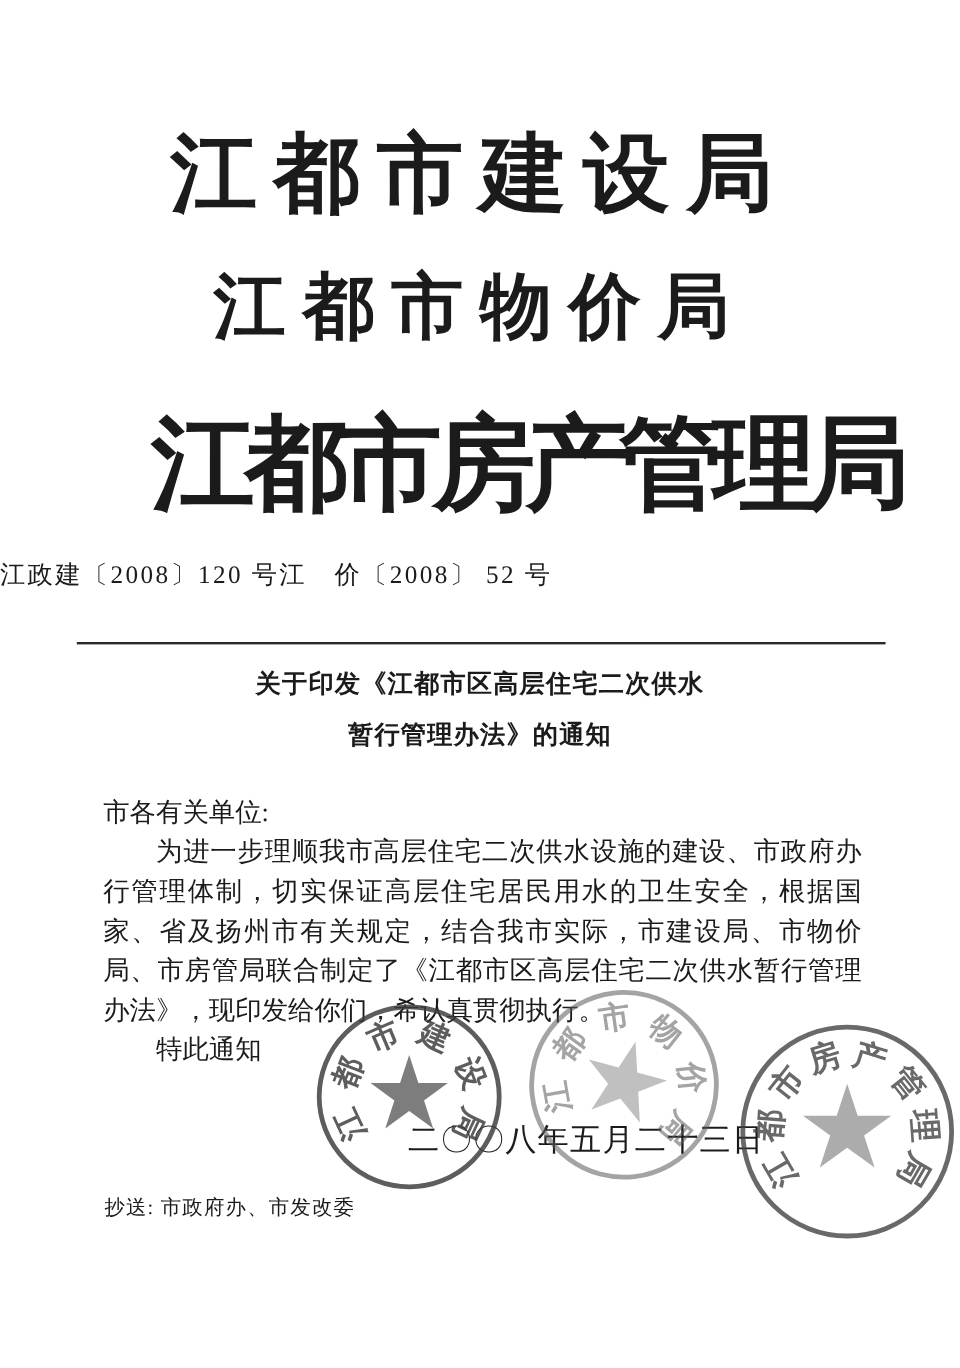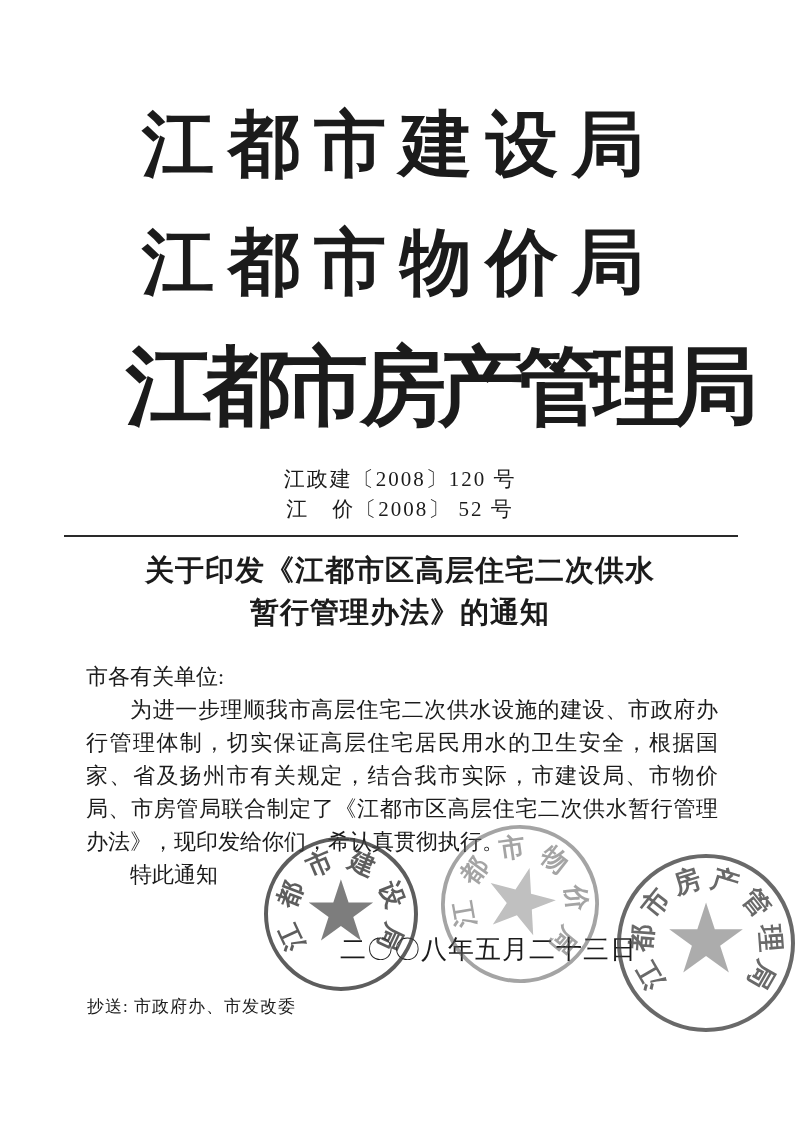--- a/index.html
+++ b/index.html
@@ -12,41 +12,41 @@
     font-family:"Liberation Serif","DejaVu Serif",serif;
     color:#1b1b1b;
   }
   
   .agency{
     position:absolute;left:0;width:100%;
     text-align:center;font-weight:bold;line-height:1.15;
     white-space:nowrap;
   }
   .agency-1{top:104px;font-size:72px;letter-spacing:14px;}
-  .agency-2{top:222px;font-size:72px;letter-spacing:14px;}
+  .agency-2{top:222px;font-size:60px;letter-spacing:14px;}
   .agency-3{top:338px;font-size:86px;letter-spacing:-8px;padding-left:38px;}
   
   .doc-numbers{
     position:absolute;top:464px;left:0;width:100%;
-    display:flex;flex-direction:column;align-items:center;text-align:right;
+    display:flex;flex-direction:row;align-items:center;text-align:right;
   }
   .doc-number{
     font-size:21px;line-height:30px;letter-spacing:2px;
     white-space:pre;
   }
   
   .rule{
     position:absolute;top:535px;left:64px;width:674px;height:2px;
     background:#2a2a2a;
   }
   
   .doc-title{
     position:absolute;top:549px;left:0;width:100%;margin:0;
     text-align:center;font-weight:bold;
-    font-size:29px;line-height:42px;letter-spacing:1px;
+    font-size:21px;line-height:42px;letter-spacing:1px;
   }
   
   .body-block{
     position:absolute;top:660px;left:86px;width:632px;
     font-size:22px;line-height:33px;
   }
   .body-line{min-height:33px;}
   .j{text-align:justify;text-align-last:justify;}
   .indent{padding-left:44px;}
   

